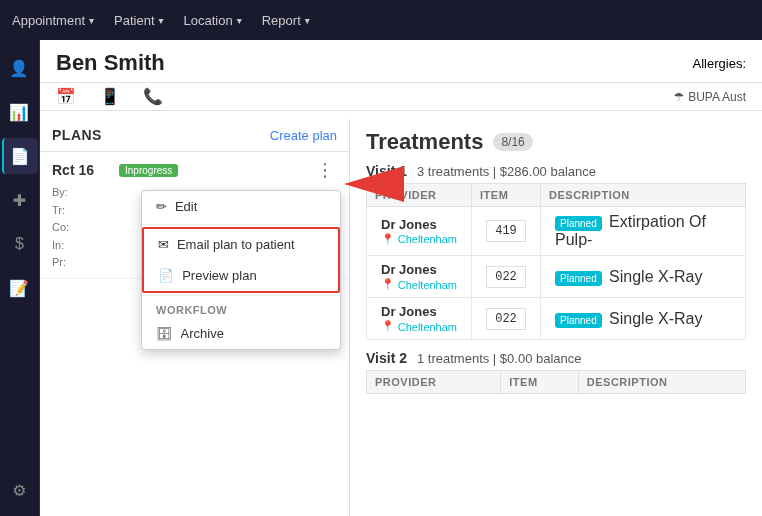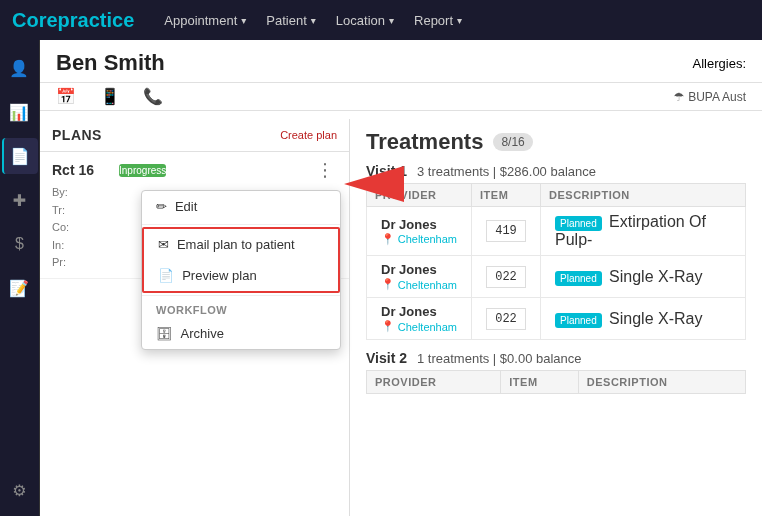--- a/index.html
+++ b/index.html
@@ -135,23 +135,23 @@
       padding: 8px 12px;
       border-bottom: 1px solid #e0e0e0;
     }
     .plans-title {
       font-weight: bold;
       color: #333;
       font-size: 14px;
       letter-spacing: 0.5px;
     }
     .create-plan-link {
-      color: #b91c1c;
+      color: #3b82f6;
       cursor: pointer;
-      font-size: 11px;
+      font-size: 13px;
       text-decoration: none;
     }
 
     
     .plan-item {
       padding: 6px 12px;
       border-bottom: 1px solid #f0f0f0;
       position: relative;
     }
     .plan-item-header {
@@ -161,21 +161,21 @@
     }
     .plan-name {
       font-weight: bold;
       color: #333;
       font-size: 14px;
     }
     .status-badge {
       background: #4caf50;
       color: #fff;
       font-size: 10px;
-      padding: 1px 0;
+      padding: 1px 6px;
       border-radius: 3px;
     }
     .plan-more-btn {
       margin-left: auto;
       cursor: pointer;
       color: #666;
       font-size: 18px;
       width: 24px;
       height: 24px;
       display: flex;
@@ -327,21 +327,20 @@
     }
     .desc-text {
       color: #333;
       font-size: 16px;
     }
   </style>
 </head>
 <body>
 
 <div class="navbar">
-  <span class="navbar-brand">Corepractice</span>
   <span class="navbar-item">
     <span>Appointment</span>
     <span class="nav-arrow">▾</span>
   </span>
   <span class="navbar-item">
     <span>Patient</span>
     <span class="nav-arrow">▾</span>
   </span>
   <span class="navbar-item">
     <span>Location</span>

